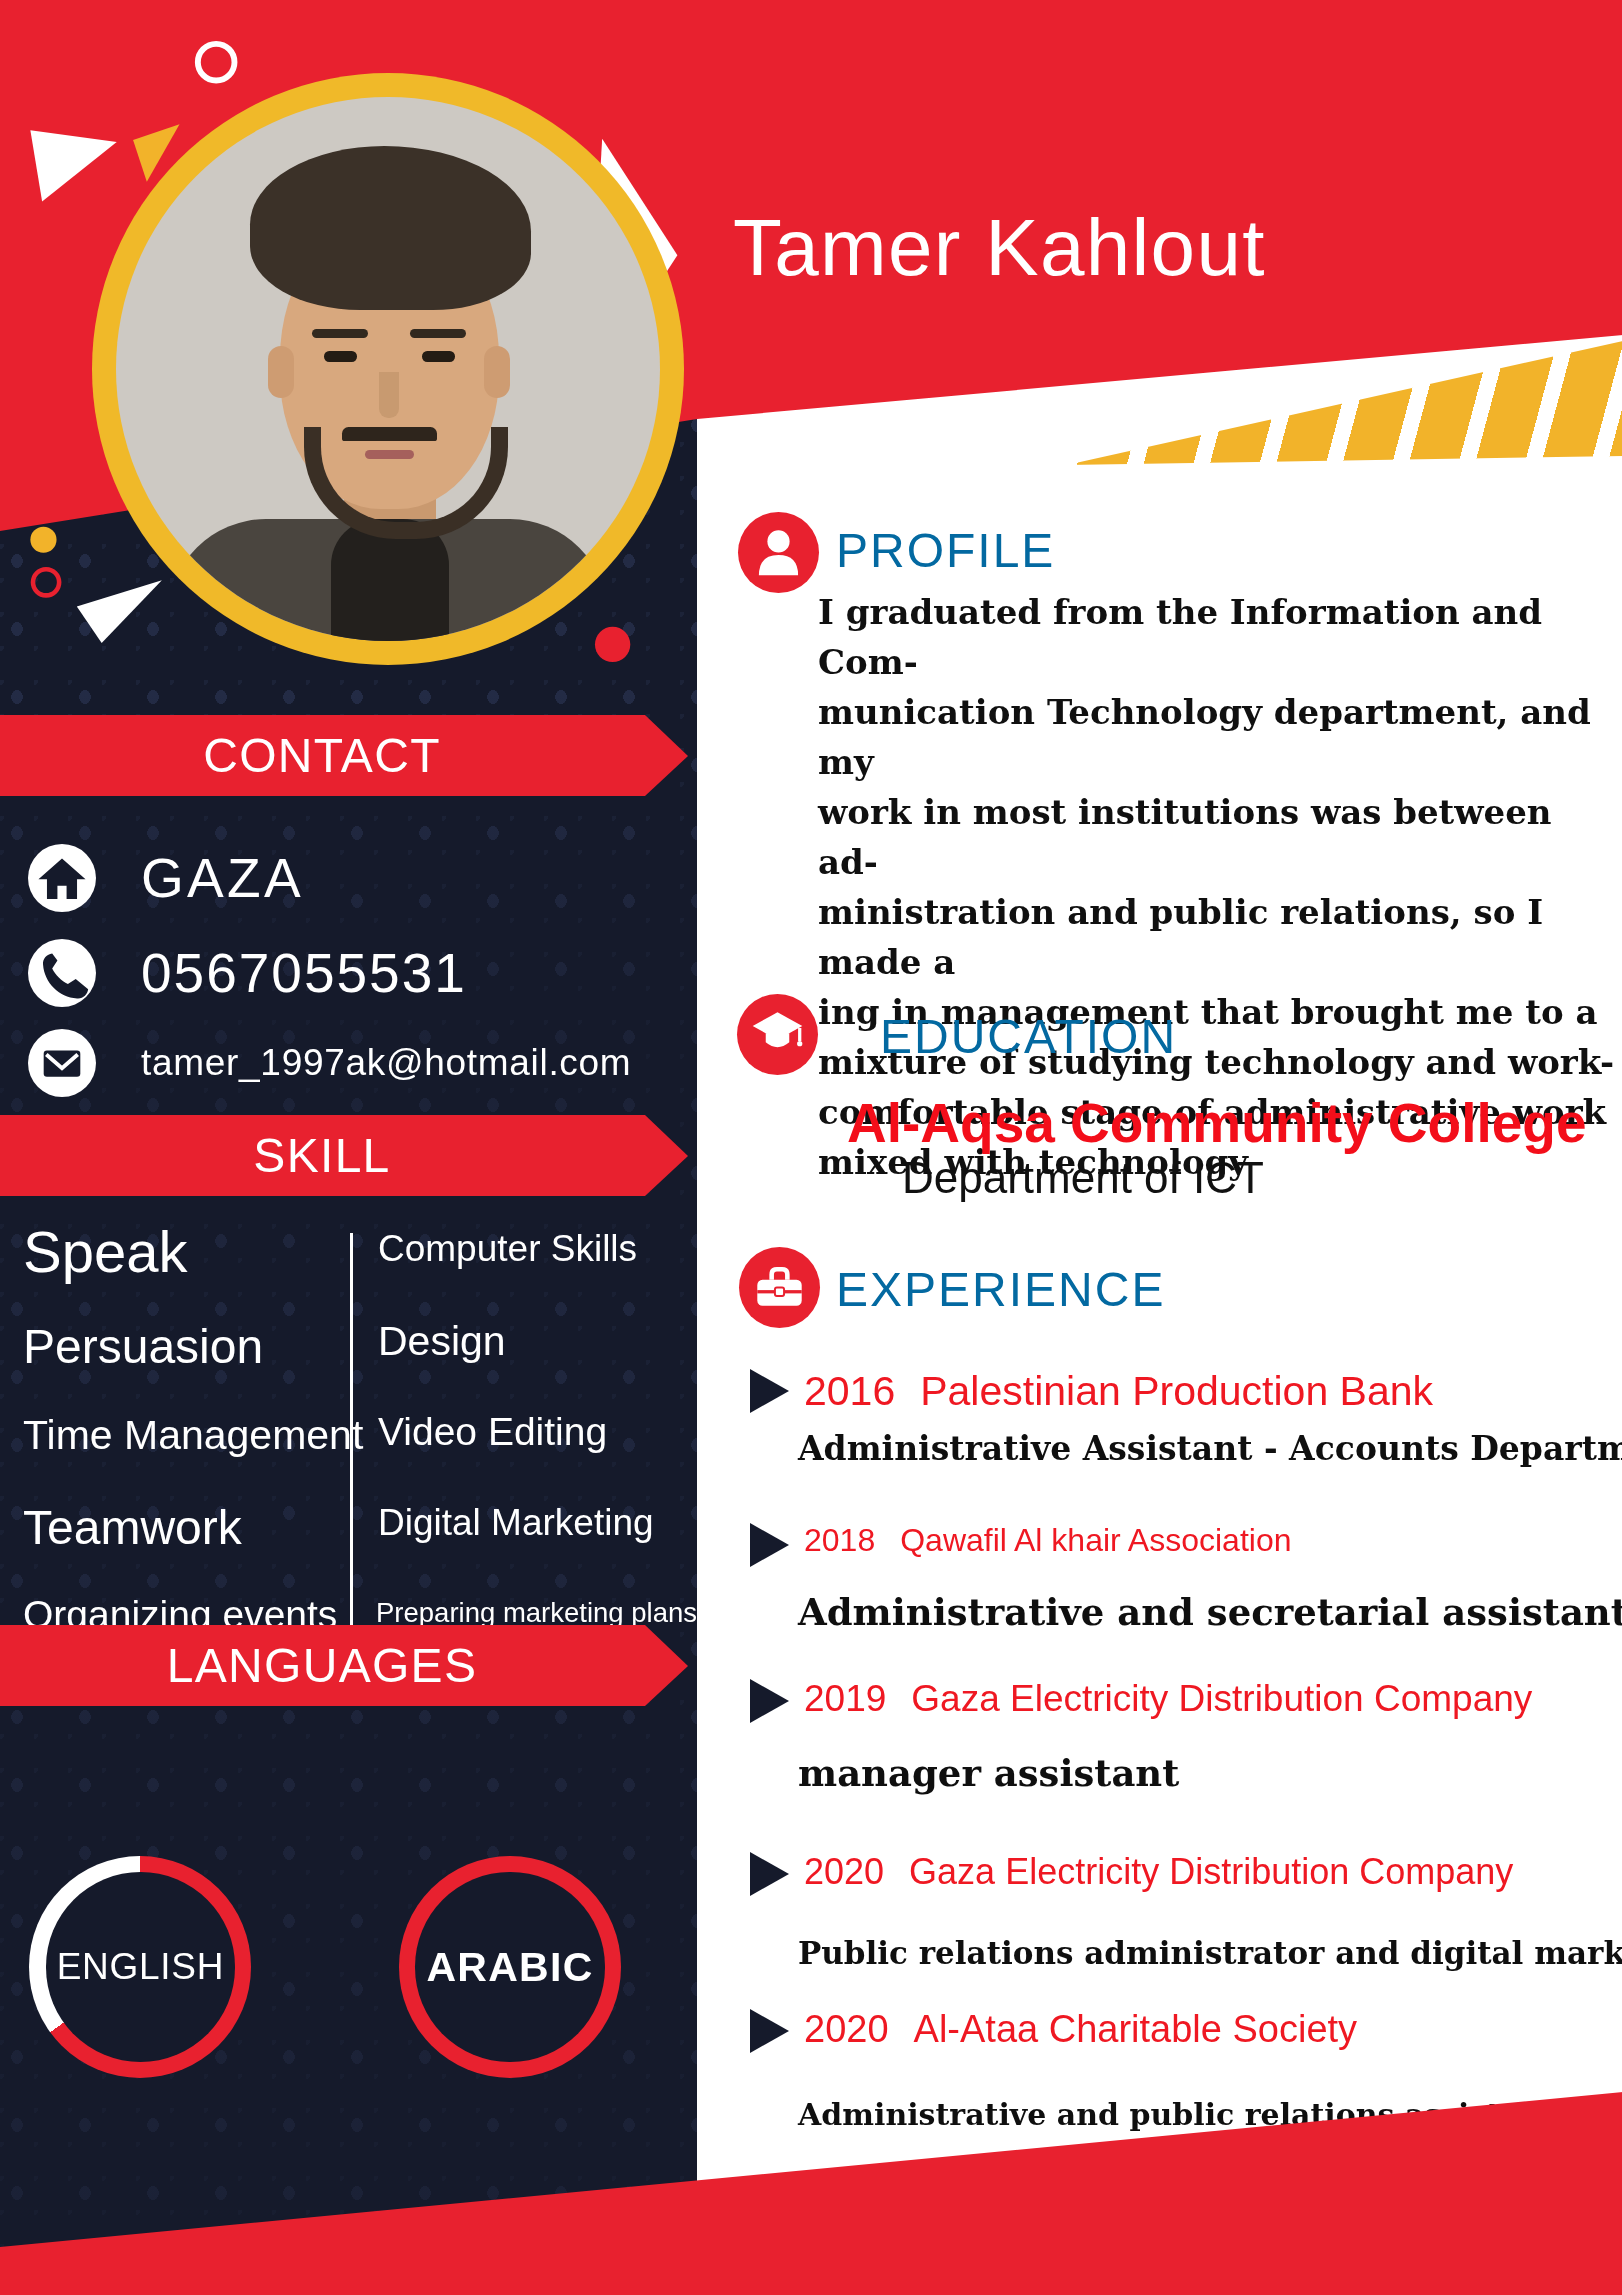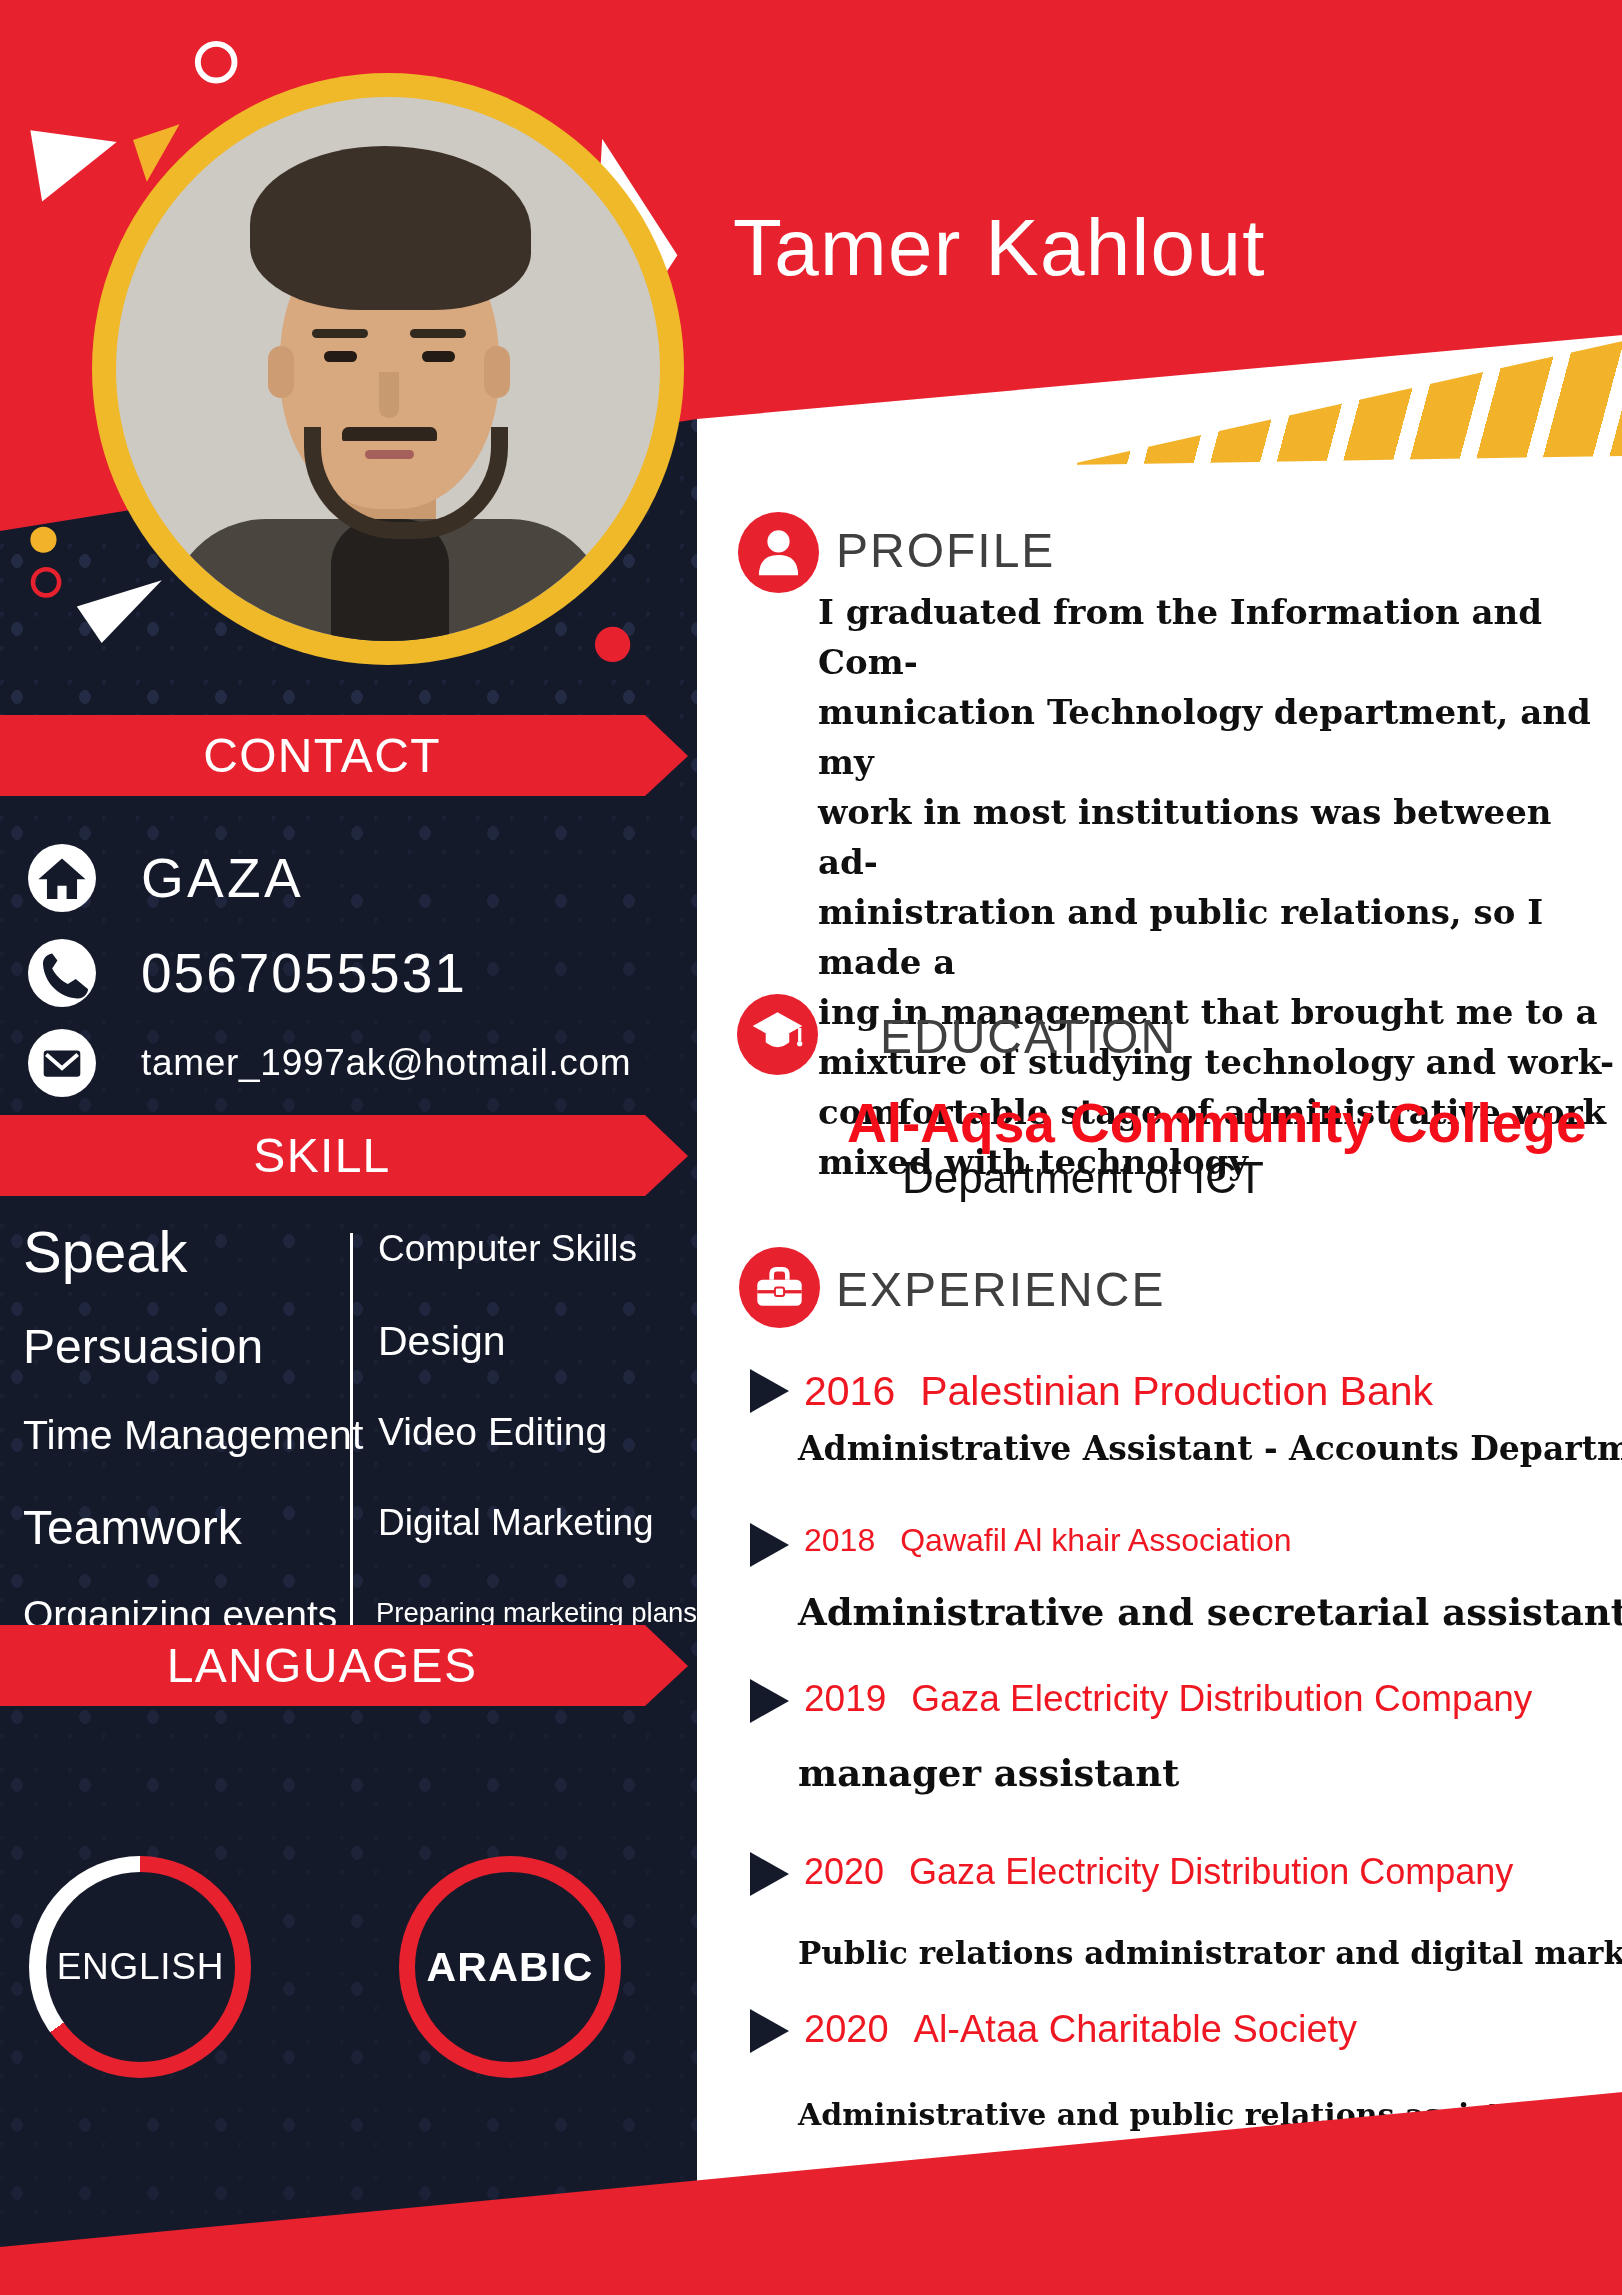--- a/index.html
+++ b/index.html
@@ -79,21 +79,21 @@
   .ring{width:222px;height:222px;border-radius:50%;z-index:5;}
   .ring:after{content:'';position:absolute;inset:16.4px;border-radius:50%;background:#151A2B;}
   .ring .lbl{position:absolute;inset:0;display:flex;align-items:center;justify-content:center;color:#fff;z-index:2;}
   .ring-en{left:29.4px;top:1856px;} .ring-ar{left:399px;top:1856px;}
   .ring-en .lbl{font-size:37px;font-weight:400;letter-spacing:0.7px;}
   .ring-ar .lbl{font-size:41px;font-weight:700;letter-spacing:1.3px;}
 
   
   .sec-ic{width:81px;height:81px;border-radius:50%;background:#E8212F;z-index:3;}
   .ic-profile{left:738px;top:512px;} .ic-edu{left:737px;top:994px;} .ic-exp{left:739px;top:1247px;}
-  .sec-title{z-index:3;color:#404040;font-size:48px;letter-spacing:2px;white-space:nowrap;}
+  .sec-title{z-index:3;color:#0369a1;font-size:48px;letter-spacing:2px;white-space:nowrap;}
   .t-profile{left:836px;top:523px;} .t-edu{left:836px;top:1009px;margin-left:44px;} .t-exp{left:836px;top:1262px;}
 
   .profile-body{left:818px;top:587px;width:805px;z-index:3;color:#101010;
     font-family:"DejaVu Serif",serif;font-weight:700;font-size:34px;line-height:50px;}
 
   .edu-school{left:847px;top:1091px;z-index:3;color:#F30E1A;font-size:55px;font-weight:700;white-space:nowrap;}
   .edu-dept{left:902px;top:1153px;z-index:3;color:#111;font-size:44px;white-space:nowrap;}
 
   .x-entry{left:750px;width:870px;height:147px;z-index:3;}
   .x-arrow{position:absolute;left:0;top:1.3px;width:0;height:0;

